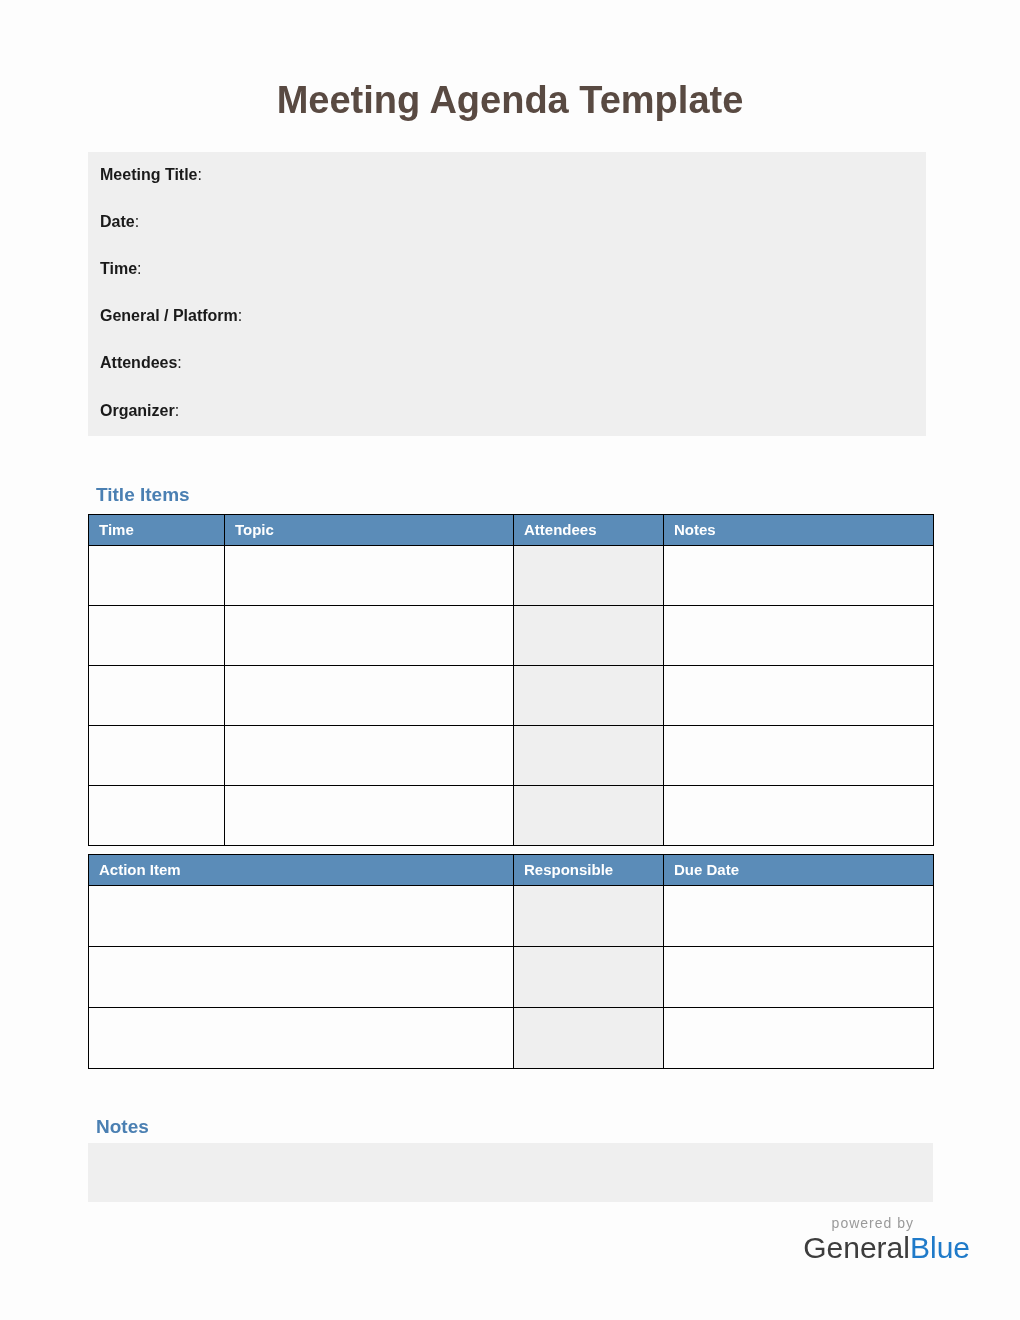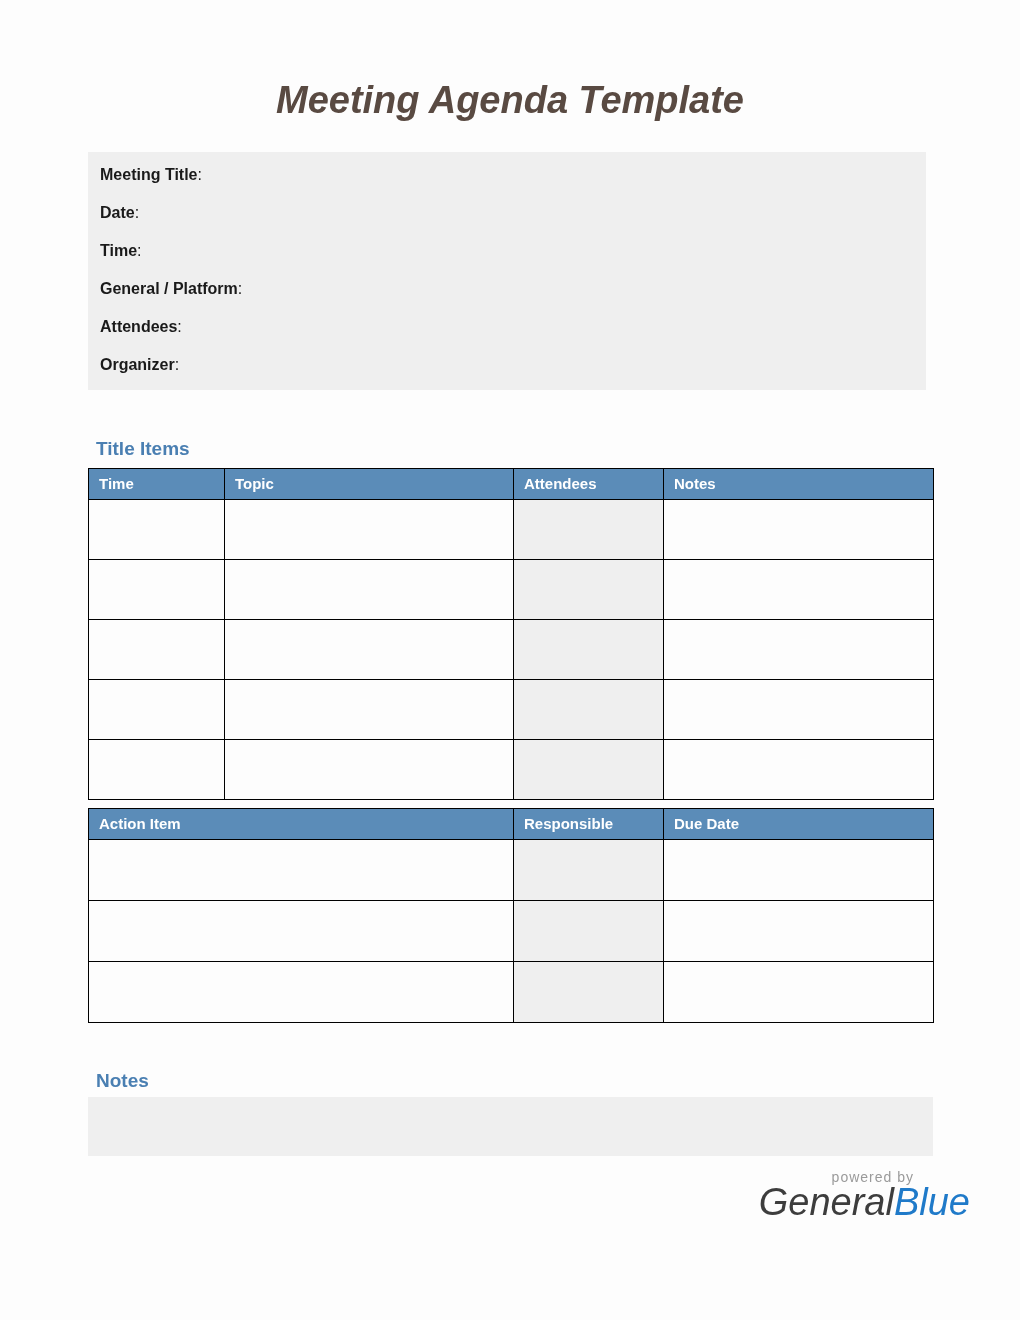--- a/index.html
+++ b/index.html
@@ -13,25 +13,24 @@
     color: #1a1a1a;
     overflow: hidden;
   }
   .doc-title {
     margin-top: 78px;
     text-align: center;
     font-size: 38px;
     font-weight: bold;
     color: #594a42;
     line-height: 1.2;
-    font-style: italic;
   }
   .info-box {
     margin: 28px 94px 12px 88px;
-    height: 238px;
+    height: 284px;
     background: #efefef;
     padding: 6px 0 8px 0;
     display: flex;
     flex-direction: column;
     justify-content: space-between;
   }
   .info-row {
     display: flex;
     align-items: center;
     padding-left: 12px;
@@ -84,24 +83,23 @@
     align-items: flex-end;
   }
   .powered-by {
     font-size: 14px;
     color: #9a9a9a;
     letter-spacing: 1px;
     margin-right: 56px;
     line-height: 16px;
   }
   .brand {
-    font-size: 38px;
+    font-size: 30px;
     line-height: 34px;
     letter-spacing: 0px;
-    font-style: italic;
   }
   .brand-general { color: #3d3d3d; }
   .brand-blue { color: #1f7ac9; }
 </style>
 </head>
 <body>
 
 <div class="page">
 
   <h1 class="doc-title">Meeting Agenda Template</h1>

